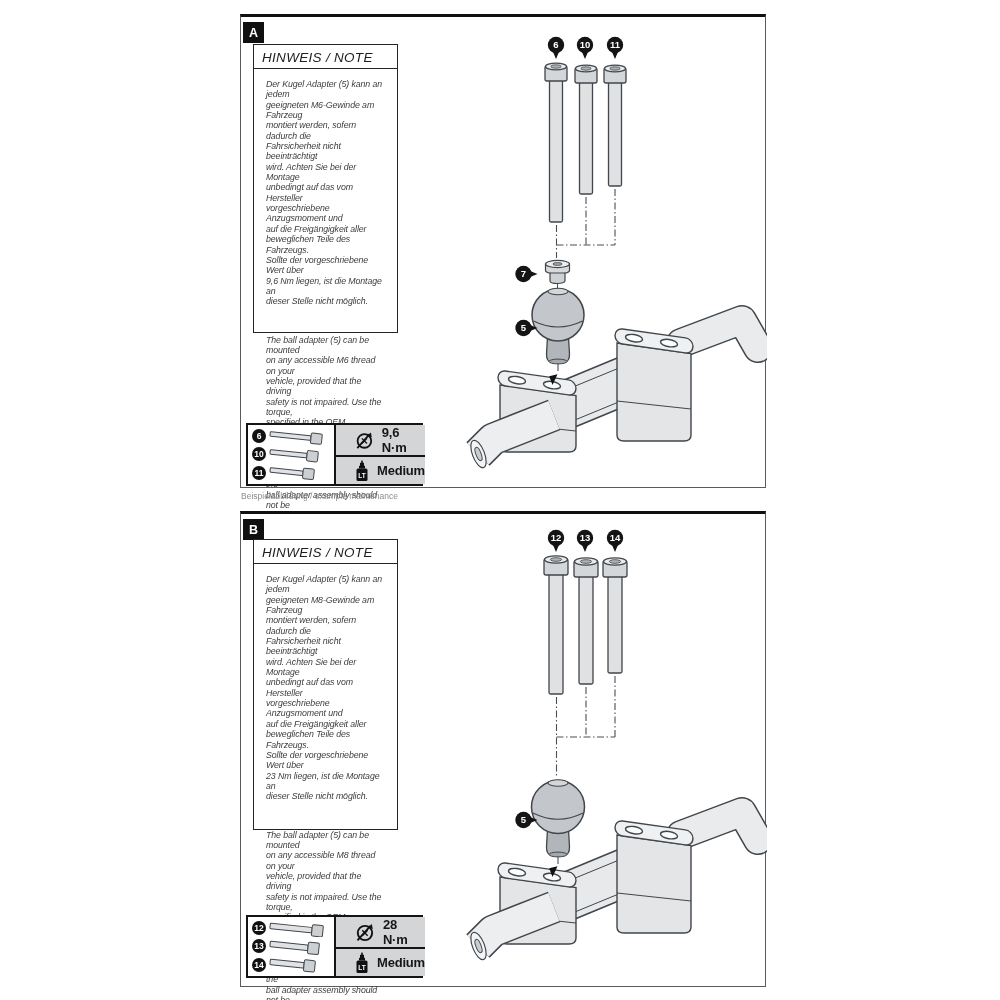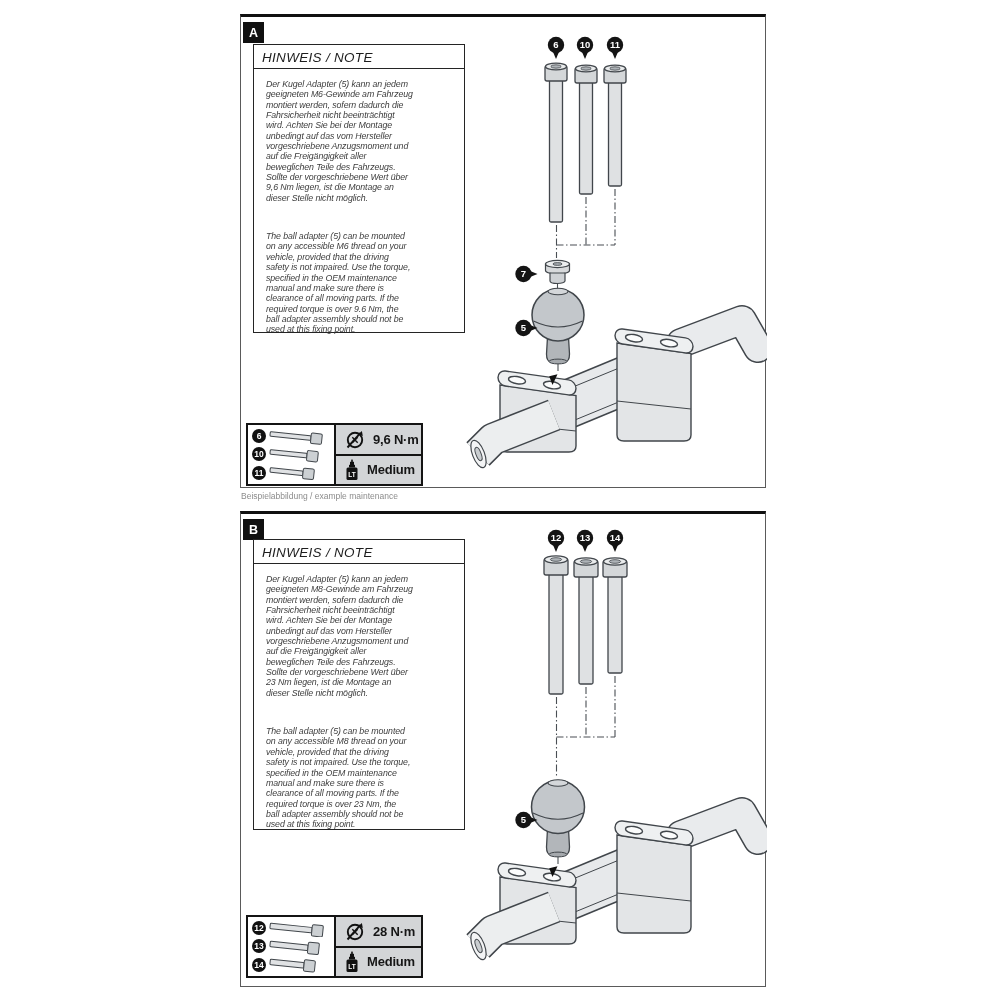--- a/index.html
+++ b/index.html
@@ -5,21 +5,21 @@
   html,body{margin:0;padding:0;background:#fff;}
   #page{position:relative;width:1000px;height:1000px;background:#fff;overflow:hidden;
         font-family:"Liberation Sans",sans-serif;}
   .panel{position:absolute;left:240px;width:526px;border:1px solid #5a5a5a;
          border-top:3px solid #101010;box-sizing:border-box;background:#fff;}
   #panelA{top:14px;height:474px;}
   #panelB{top:511px;height:476px;}
   .tab{position:absolute;left:2px;top:5px;width:21px;height:21px;background:#101010;
        color:#fff;font-weight:bold;font-size:12.5px;display:flex;align-items:center;
        justify-content:center;}
-  .note-box{position:absolute;left:12px;width:212px;border:1.5px solid #242424;
+  .note-box{position:absolute;left:12px;width:145px;border:1.5px solid #242424;
             box-sizing:border-box;background:#fff;}
   #panelA .note-box{top:27px;height:289px;}
   #panelB .note-box{top:25px;height:291px;}
   .note-title{font-style:italic;font-size:13.5px;letter-spacing:.3px;color:#1d1d1d;
               padding:5px 8px 3px 8px;border-bottom:1.5px solid #242424;}
   .note-body{padding:6px 8px;}
   .note-de,.note-en{margin:4px;white-space:pre-line;font-style:italic;font-size:8.8px;
               line-height:10.35px;color:#3d3d3d;letter-spacing:-0.1px;}
   .note-de{margin-bottom:28px;}
   .illu{position:absolute;left:198px;top:4px;}
@@ -28,21 +28,21 @@
   #panelA .spec-box{top:406px;}
   #panelB .spec-box{top:401px;}
   .spec-left{display:flex;flex-direction:column;justify-content:space-around;
              padding:2px 0 2px 4px;}
   .spec-item{display:flex;align-items:center;gap:3px;height:18px;}
   .mini-balloon{width:14px;height:14px;border-radius:50%;background:#111;color:#fff;
                 font-size:8.5px;font-weight:bold;display:flex;align-items:center;
                 justify-content:center;flex:0 0 14px;}
   .spec-right{display:flex;flex-direction:column;border-left:2px solid #141414;}
   .spec-row{flex:1;display:flex;align-items:center;gap:7px;background:#d3d5d7;
-            padding-left:8px;}
+            padding-left:18px;}
   .spec-row:first-child{border-bottom:2px solid #141414;}
   .spec-label{font-weight:bold;font-size:13px;color:#161616;letter-spacing:-0.2px;}
   #caption{position:absolute;left:241px;top:491px;font-size:8.5px;color:#8c8c8c;}
   svg{display:block;}
 </style>
 </head>
 <body>
 
 <div id="page">
 

